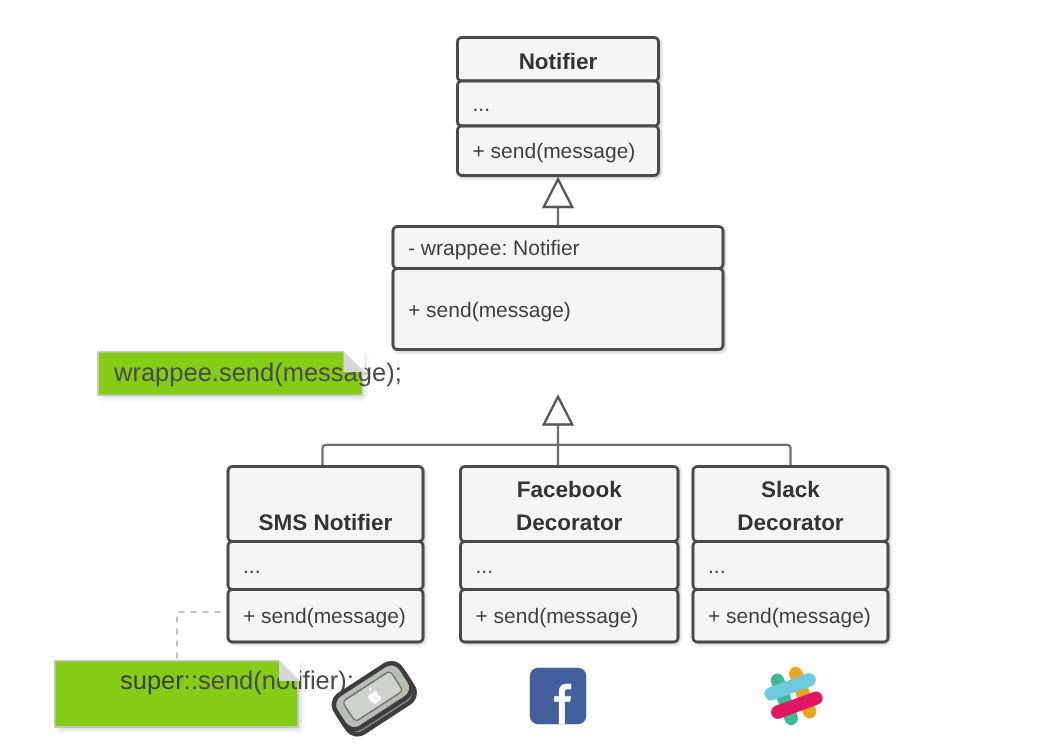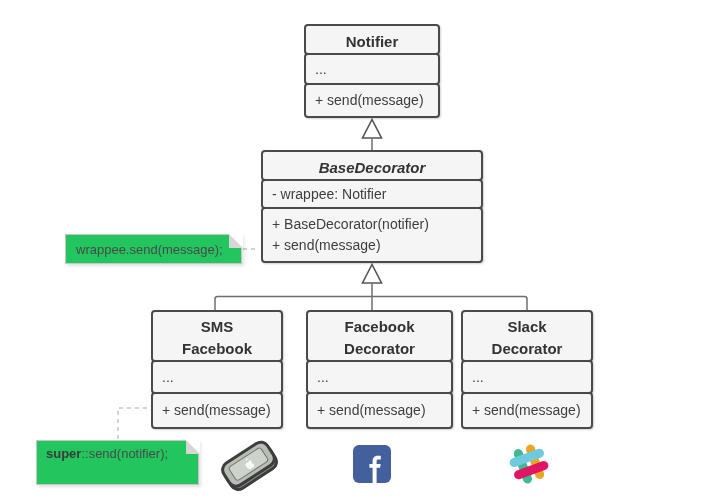--- a/index.html
+++ b/index.html
@@ -32,32 +32,32 @@
   #class-facebook{left:306px;top:310px;width:147px;}
   #class-slack{left:461px;top:310px;width:132px;}
   .sub .cmp-title span{max-width:92px;}
   .h31{height:31px}.h32{height:32px}.h35{height:35px}
   .h30{height:30px}.h56{height:56px}
   .h52{height:52px}.h34{height:34px}.h37{height:37px}
 
   
   .note{
     position:absolute;box-sizing:border-box;
-    background:#22c55e;border:1.5px solid #c6c6c6;
+    background:#84cc16;border:1.5px solid #c6c6c6;
     box-shadow:2px 2px 3px rgba(0,0,0,0.12);
-    font-size:13px;color:#4a4a4a;
+    font-size:17px;color:#4a4a4a;
   }
   .note::before{
     content:"";position:absolute;top:-1.5px;right:-1.5px;width:0;height:0;
     border-style:solid;border-width:0 14px 14px 0;
     border-color:#ffffff #ffffff #d6d6d6 #d6d6d6;
   }
   #note-wrappee{left:65px;top:234px;width:177px;height:30px;display:flex;align-items:center;padding:0 10px;}
   #note-super{left:36px;top:440px;width:163px;height:45px;padding:4px 9px;line-height:18px;}
-  #note-super b{font-weight:700;color:#3c3c3c;}
+  #note-super b{font-weight:400;color:#3c3c3c;margin-left:34px;}
 
   .icon-wrap{position:absolute;}
 </style>
 </head>
 <body>
 
 <div id="canvas">
 
   <svg class="layer" width="707" height="500" viewBox="0 0 707 500">
 
@@ -79,35 +79,31 @@
     </div>
     <div class="cmp cmp-body h32">
       <div>...</div>
     </div>
     <div class="cmp cmp-body h35">
       <div>+ send(message)</div>
     </div>
   </div>
 
   <div class="uml" id="class-basedecorator">
-    <div class="cmp cmp-title h31">
-      <span>BaseDecorator</span>
-    </div>
     <div class="cmp cmp-body h30">
       <div>- wrappee: Notifier</div>
     </div>
     <div class="cmp cmp-body h56">
-      <div>+ BaseDecorator(notifier)</div>
       <div>+ send(message)</div>
     </div>
   </div>
 
   <div class="uml sub" id="class-sms">
     <div class="cmp cmp-title h52">
-      <span>SMS Facebook</span>
+      <span>SMS Notifier</span>
     </div>
     <div class="cmp cmp-body h34">
       <div>...</div>
     </div>
     <div class="cmp cmp-body h37">
       <div>+ send(message)</div>
     </div>
   </div>
 
   <div class="uml sub" id="class-facebook">

